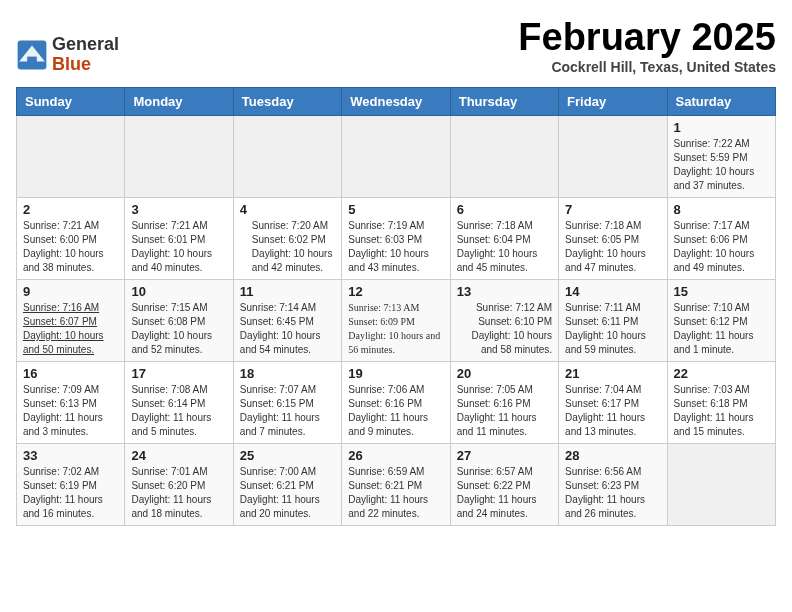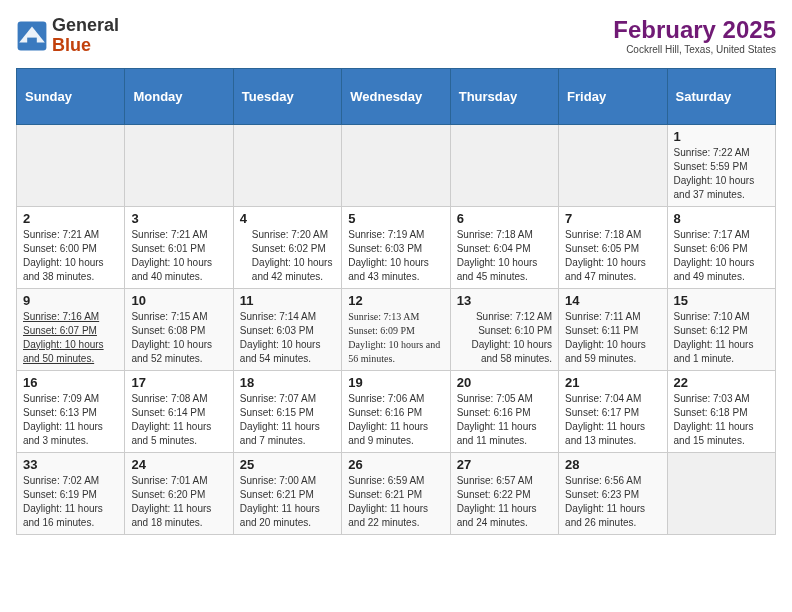--- a/index.html
+++ b/index.html
@@ -6,60 +6,60 @@
     body {
       font-family: Arial, sans-serif;
       background: #fff;
       width: 792px;
       min-height: 612px;
       padding: 16px;
     }
     .header {
       display: flex;
       justify-content: space-between;
-      align-items: center;
+      align-items: flex-end;
       margin-bottom: 12px;
     }
     .logo {
       display: flex;
       align-items: center;
     }
     .logo-text {
       font-size: 18px;
       font-weight: bold;
       line-height: 1.1;
     }
     .logo-general { color: #333; }
     .logo-blue { color: #c2410c; }
     .logo-icon {
       width: 32px;
       height: 32px;
       margin-right: 4px;
     }
     .title-block { text-align: right; }
     .title-block h1 {
-      font-size: 24px;
-      font-weight: bold;
-      color: #701a75;
+      font-size: 38px;
+      font-weight: bold;
+      color: #000000;
     }
     .title-block h2 {
-      font-size: 10px;
-      font-weight: normal;
+      font-size: 14px;
+      font-weight: bold;
       color: #444;
     }
     .calendar {
       width: 100%;
       border-collapse: collapse;
       border: 1px solid #ccc;
     }
     .calendar thead th {
       background-color: #3a7abf;
       color: #fff;
       text-align: left;
-      padding: 20px 8px;
+      padding: 6px 8px;
       font-size: 13px;
       font-weight: bold;
       border: 1px solid #2a6496;
     }
     .calendar tbody td {
       vertical-align: top;
       border: 1px solid #ccc;
       padding: 4px 6px;
       width: 108px;
       min-height: 80px;
@@ -188,21 +188,21 @@
         </td>
         <td>
           <span class="day-num">10</span>
           <div class="day-info" style="white-space: pre-line;">Sunrise: 7:15 AM
 Sunset: 6:08 PM
 Daylight: 10 hours and 52 minutes.</div>
         </td>
         <td>
           <span class="day-num">11</span>
           <div class="day-info" style="white-space: pre-line;">Sunrise: 7:14 AM
-Sunset: 6:03 PM
+Sunset: 6:45 PM
 Daylight: 10 hours and 54 minutes.</div>
         </td>
         <td>
           <span class="day-num">12</span>
           <div class="day-info" style="white-space: pre-line; font-family: Liberation Serif, serif;">Sunrise: 7:13 AM
 Sunset: 6:09 PM
 Daylight: 10 hours and 56 minutes.</div>
         </td>
         <td>
           <span class="day-num">13</span>

